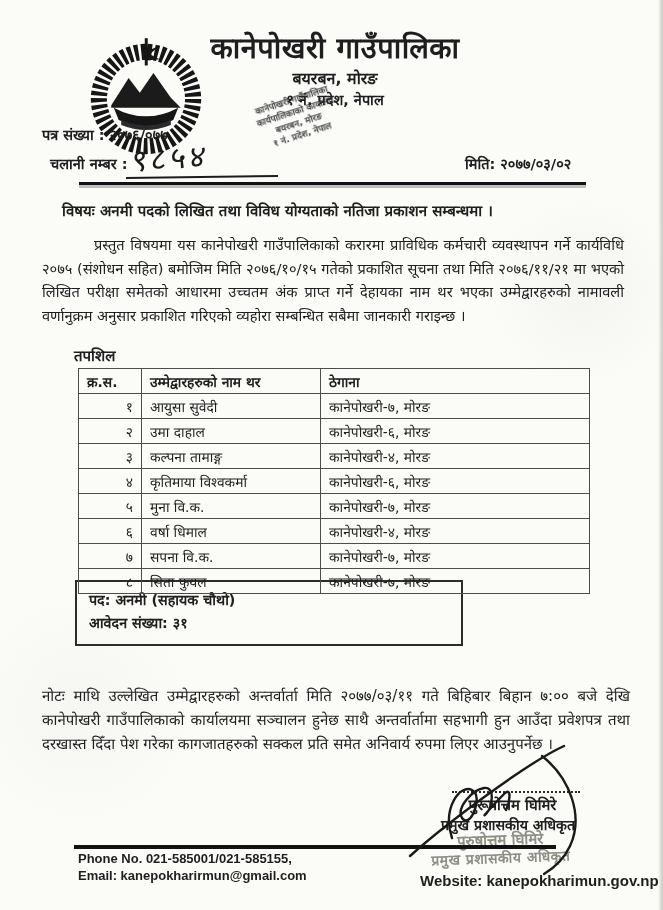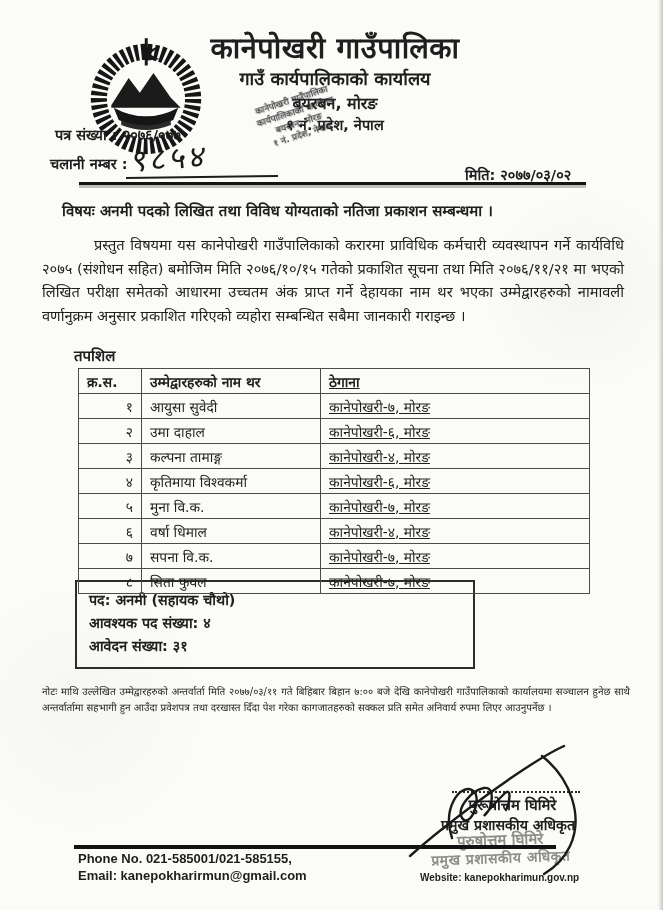--- a/index.html
+++ b/index.html
@@ -21,77 +21,76 @@
   
   .emblem{left:84px;top:28px;width:124px;height:132px;}
   .head-center{left:160px;top:30px;width:350px;text-align:center;line-height:1.25;}
   .muni-title{font-size:29px;font-weight:700;letter-spacing:0.5px;}
   .office-name{font-size:18px;font-weight:700;margin-top:2px;}
   .addr1{font-size:16px;font-weight:700;margin-top:3px;}
   .addr2{font-size:14.5px;font-weight:700;margin-top:2px;}
   .round-stamp{left:240px;top:92px;width:130px;height:100px;transform:rotate(-18deg);opacity:0.88;z-index:3;}
   .round-stamp div{font-size:9px;font-weight:700;color:#2e2e30;text-align:center;line-height:1.35;filter:blur(0.2px);}
   .meta-label{font-size:14.5px;font-weight:700;}
-  .letter-no{left:42px;top:124px;margin-left:13px;}
+  .letter-no{left:42px;top:124px;}
   .chalani{left:50px;top:153px;}
   .handwritten{left:132px;top:136px;font-size:31px;font-weight:400;transform:skewX(-10deg) rotate(-4deg);letter-spacing:3px;color:#1a1a1a;}
   .hand-underline{left:126px;top:176px;width:152px;height:2px;background:#1c1c1c;transform:rotate(-0.8deg);}
-  .date{left:465px;top:164px;}
+  .date{left:465px;top:153px;}
   .head-rule{left:79px;top:182px;width:507px;height:3px;background:#131313;box-shadow:0 3px 0 rgba(80,80,80,0.35);}
   
   .subject{left:0;top:200px;width:555px;text-align:center;font-size:15px;font-weight:700;}
   .body-par{left:42px;top:233px;width:582px;font-size:14.6px;line-height:1.62;text-align:justify;text-indent:52px;font-weight:500;}
   
   .tapshil{left:74px;top:345px;font-size:15px;font-weight:700;font-family:Liberation Mono, monospace;}
   table.cands{left:78px;top:368px;border-collapse:collapse;z-index:2;}
   table.cands{position:absolute;}
   table.cands th,table.cands td{border:1.4px solid #4c4c4a;font-size:13.8px;padding:1px 8px;height:22px;}
   table.cands th{font-weight:700;text-align:left;}
   th.c-sn,td.c-sn{width:46px;text-align:right;padding-right:10px;}
   th.c-sn{text-align:center;}
   th.c-name,td.c-name{width:162px;margin-top:26px;}
-  th.c-addr,td.c-addr{width:252px;text-decoration:underline;}
+  th.c-addr,td.c-addr{width:252px;}
   
-  .sum-box{left:75px;top:580px;width:372px;border:2px solid #2c2c2a;padding:7px 12px 9px 12px;font-size:14.3px;font-weight:600;line-height:1.6;}
+  .sum-box{left:75px;top:580px;width:372px;border:2px solid #2c2c2a;padding:7px 0 9px 12px;font-size:14.3px;font-weight:600;line-height:1.6;}
   .sum-box .first{font-weight:700;}
   .sum-box span{display:block;}
   
-  .note{left:42px;top:684px;width:588px;font-size:10px;line-height:1.6;text-align:justify;font-weight:500;}
+  .note{left:42px;top:684px;width:588px;font-size:15px;line-height:1.6;text-align:justify;font-weight:500;}
   
   .sig-svg{left:392px;top:738px;width:215px;height:145px;z-index:6;}
   .dotline{left:452px;top:790px;width:128px;border-bottom:2.5px dotted #2a2a2a;height:1px;z-index:4;}
   .sig-name{left:420px;top:794px;width:185px;text-align:center;font-size:14.8px;font-weight:700;z-index:5;}
   .sig-title{left:398px;top:815px;width:220px;text-align:center;font-size:14.2px;font-weight:700;z-index:5;}
   .sig-stamp{left:388px;top:831px;width:225px;text-align:center;transform:rotate(-2deg);color:#8e8e86;font-weight:700;z-index:1;line-height:1.25;}
   .sig-stamp .l1{font-size:15px;}
   .sig-stamp .l2{font-size:14px;letter-spacing:0.5px;}
   
   .foot-rule{left:74px;top:845px;width:482px;height:3.5px;background:#121212;z-index:2;}
   .foot-left{left:78px;top:851px;font-family:"Liberation Sans",sans-serif;font-size:13px;font-weight:700;line-height:1.3;z-index:3;}
-  .foot-web{left:420px;top:872px;font-family:"Liberation Sans",sans-serif;font-size:10px;font-weight:700;z-index:3;}
+  .foot-web{left:420px;top:872px;font-family:"Liberation Sans",sans-serif;font-size:15px;font-weight:700;z-index:3;}
 </style>
 </head>
 <body>
 
 <div class="page">
   <div class="scan-edge"></div>
 
   <svg class="abs emblem" viewBox="0 0 100 106">
     <circle cx="50" cy="57" r="38" fill="none" stroke="#161616" stroke-width="13" stroke-dasharray="3.2 2.1"></circle>
     <circle cx="50" cy="57" r="29" fill="#fbfbf8"></circle>
     <path d="M50 8 l2 10 9-4-8 7 8 4 -11 1 z" fill="#161616"></path>
     <rect x="49" y="8" width="2.4" height="22" fill="#161616"></rect>
     <path d="M22 62 L36 40 L45 52 L56 36 L70 56 L78 64 L22 64 Z" fill="#1b1b1b"></path>
     <path d="M24 64 q26 14 52 0 l-4 10 q-22 10 -44 0 Z" fill="#161616"></path>
     <path d="M30 74 q20 9 40 0 l0 4 q-20 8 -40 0 Z" fill="#2a2a2a"></path>
   </svg>
 
   <div class="abs head-center">
     <div class="muni-title">कानेपोखरी गाउँपालिका</div>
-    <div class="office-name">गाउँ कार्यपालिकाको कार्यालय</div>
     <div class="addr1">बयरबन, मोरङ</div>
     <div class="addr2">१ नं. प्रदेश, नेपाल</div>
   </div>
 
   <div class="abs round-stamp">
     <div>कानेपोखरी गाउँपालिका</div>
     <div>कार्यपालिकाको कार्यालय</div>
     <div>बयरबन, मोरङ</div>
     <div>१ नं. प्रदेश, नेपाल</div>
   </div>
@@ -161,21 +160,20 @@
       <tr>
         <td class="c-sn">८</td>
         <td class="c-name">सिता फुयल</td>
         <td class="c-addr">कानेपोखरी-७, मोरङ</td>
       </tr>
     </tbody>
   </table>
 
   <div class="abs sum-box">
     <span class="first">पद: अनमी (सहायक चौथो)</span>
-    <span>आवश्यक पद संख्या: ४</span>
     <span>आवेदन संख्या: ३१</span>
   </div>
 
   <div class="abs note">नोटः माथि उल्लेखित उम्मेद्वारहरुको अन्तर्वार्ता मिति २०७७/०३/११ गते बिहिबार बिहान ७:०० बजे देखि कानेपोखरी गाउँपालिकाको कार्यालयमा सञ्चालन हुनेछ साथै अन्तर्वार्तामा सहभागी हुन आउँदा प्रवेशपत्र तथा दरखास्त दिँदा पेश गरेका कागजातहरुको सक्कल प्रति समेत अनिवार्य रुपमा लिएर आउनुपर्नेछ ।</div>
 
   <svg class="abs sig-svg" viewBox="0 0 215 145">
     <g fill="none" stroke="#1a1a1a" stroke-width="2.4" stroke-linecap="round">
       <path d="M18 118 C 55 85, 135 25, 172 8"></path>
       <path d="M60 100 C 50 70, 68 46, 80 52 C 92 58, 78 92, 70 80 C 64 70, 80 52, 92 50 C 104 48, 100 70, 94 76 C 88 82, 102 66, 112 56 C 120 48, 118 64, 114 72"></path>
       <path d="M150 18 C 178 40, 192 78, 178 108 C 172 121, 162 130, 152 136"></path>

